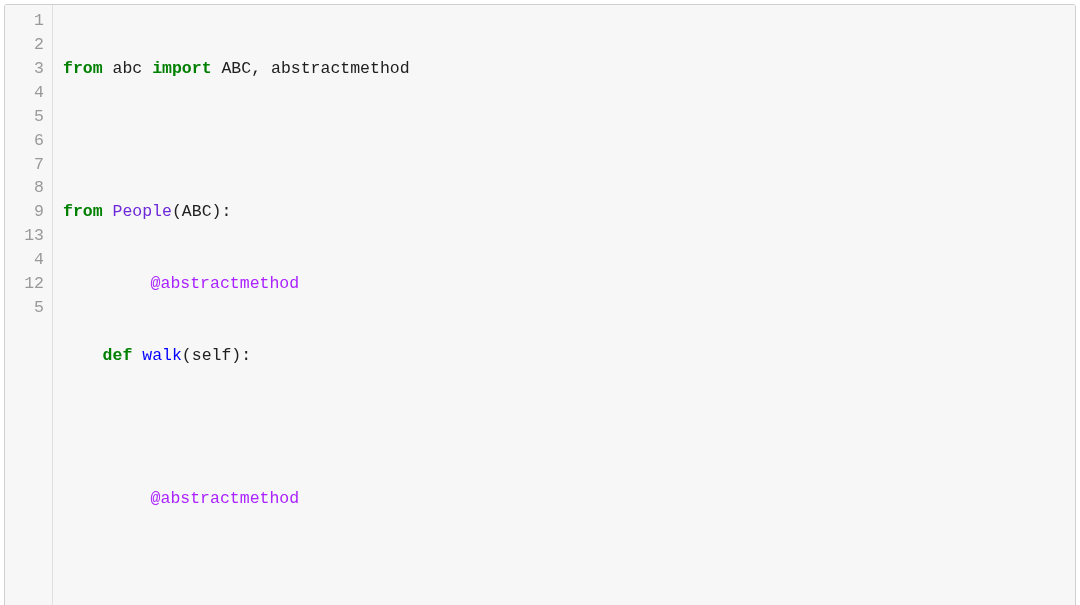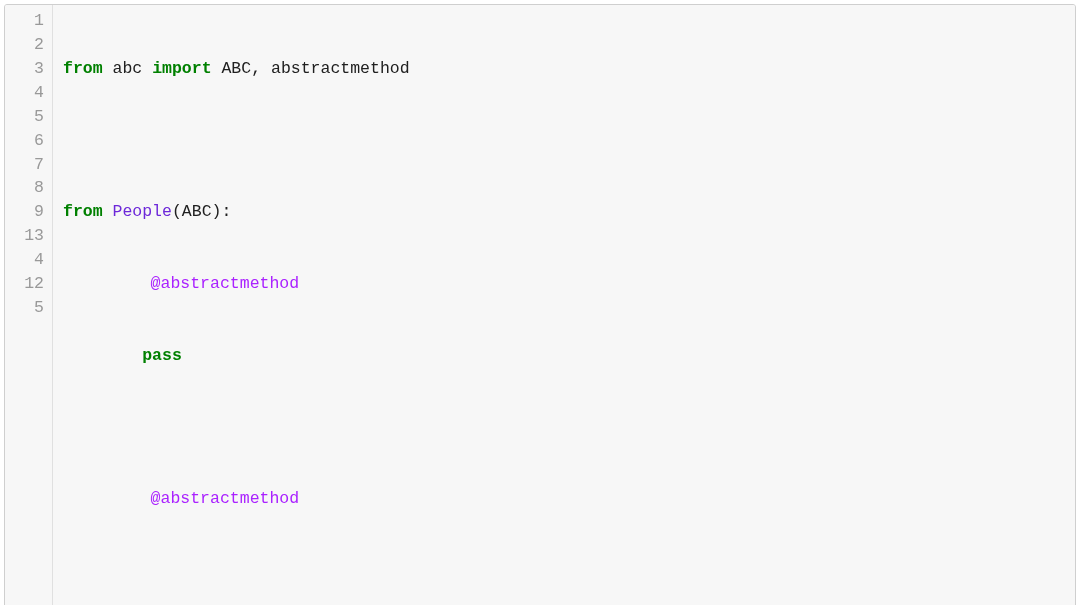--- a/index.html
+++ b/index.html
@@ -61,21 +61,21 @@
     <span class="ln">13</span>
     <span class="ln">4</span>
     <span class="ln">12</span>
     <span class="ln">5</span>
   </div>
   <div class="code">
     <span class="line"><span class="kw">from</span> <span class="call">abc</span> <span class="kw">import</span> <span class="call">ABC</span><span class="p">,</span> <span class="call">abstractmethod</span></span>
     <span class="line"> </span>
     <span class="line"><span class="kw">from</span> <span class="cls">People</span><span class="p">(</span><span class="call">ABC</span><span class="p">)</span><span class="p">:</span></span>
     <span class="line">    <span class="dec">@abstractmethod</span></span>
-    <span class="line">        <span class="kw">pass</span></span>
+    <span class="line">    <span class="kw">def</span> <span class="fn">walk</span><span class="p">(self)</span><span class="p">:</span></span>
     <span class="line"> </span>
     <span class="line">    <span class="dec">@abstractmethod</span></span>
     
     
     
     
     
   </div>
 </div>
 

